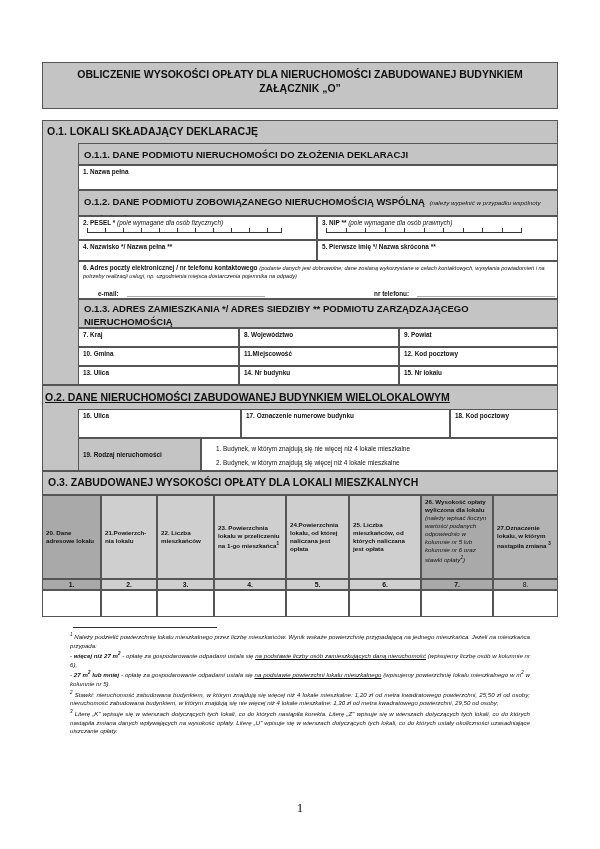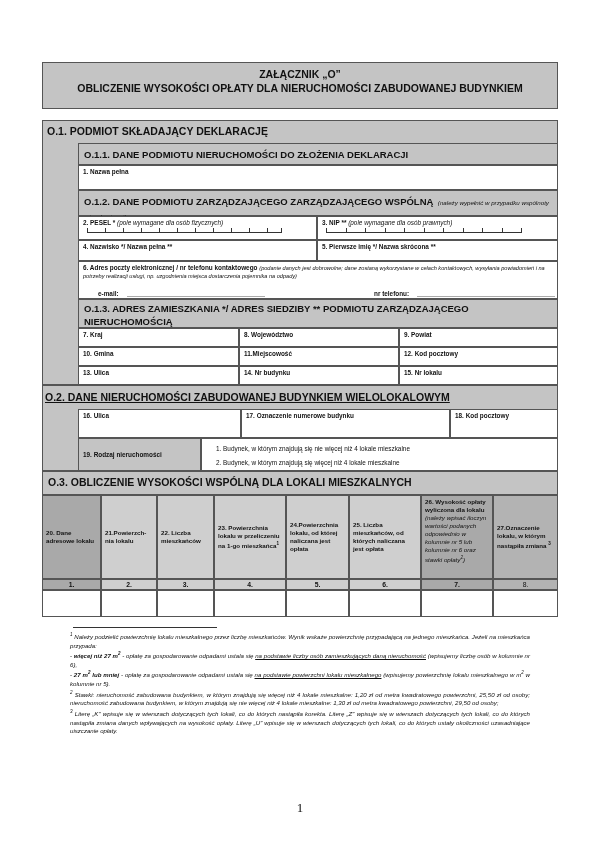--- a/index.html
+++ b/index.html
@@ -28,34 +28,34 @@
   .fn { font-style: italic; font-size: 6.1px; line-height: 8.6px; text-align: justify; }
   .fn b { font-weight: bold; }
   .fn u { text-decoration: underline; }
   sup { font-size: 4.5px; }
   .line { position: absolute; height: 1px; background: #aaa; }
 </style>
 </head>
 <body>
 
 <div class="abs gray bd title" style="left:42px; top:62px; width:516px; height:47px;">
+  <div>OBLICZENIE WYSOKOŚCI OPŁATY DLA NIERUCHOMOŚCI ZABUDOWANEJ BUDYNKIEM</div>
   <div>ZAŁĄCZNIK „O”</div>
-  <div>OBLICZENIE WYSOKOŚCI OPŁATY DLA NIERUCHOMOŚCI ZABUDOWANEJ BUDYNKIEM</div>
 </div>
 
 <div class="abs gray bd" style="left:42px; top:120px; width:516px; height:265px;"></div>
-<div class="abs sec" style="left:42px; top:121px; width:516px; height:22px;">O.1. PODMIOT SKŁADAJĄCY DEKLARACJĘ</div>
+<div class="abs sec" style="left:42px; top:121px; width:516px; height:22px;">O.1. LOKALI SKŁADAJĄCY DEKLARACJĘ</div>
 
 <div class="abs gray bd subsec" style="left:78px; top:143px; width:480px; height:22px;">O.1.1. DANE PODMIOTU NIERUCHOMOŚCI DO ZŁOŻENIA DEKLARACJI</div>
 <div class="abs white bd lbl" style="left:78px; top:165px; width:480px; height:25px;">
   <span>1. Nazwa pełna</span>
 </div>
 
 <div class="abs gray bd" style="left:78px; top:190px; width:480px; height:26px; padding:3px 5px; line-height:11px;">
-  <span class="subsec" style="padding:0;">O.1.2. DANE PODMIOTU ZARZĄDZAJĄCEGO ZARZĄDZAJĄCEGO WSPÓLNĄ</span>
+  <span class="subsec" style="padding:0;">O.1.2. DANE PODMIOTU ZOBOWIĄZANEGO NIERUCHOMOŚCIĄ WSPÓLNĄ</span>
   <span class="note">(należy wypełnić w przypadku wspólnoty mieszkaniowej)</span>
 </div>
 <div class="abs white bd lbl" style="left:78px; top:216px; width:239px; height:24px;">
   <span>2. PESEL *</span>
   <span class="it">(pole wymagane dla osób fizycznych)</span>
   <div class="ticks" style="width:195px;">
     <div class="tick" style="left:0"></div>
       <div class="tick" style="left:18px"></div>
       <div class="tick" style="left:36px"></div>
     <div class="tick" style="left:54px"></div>
@@ -122,21 +122,21 @@
 <div class="abs white bd lbl" style="left:241px; top:409px; width:209px; height:29px;"><span>17. Oznaczenie numerowe budynku</span></div>
 <div class="abs white bd lbl" style="left:450px; top:409px; width:108px; height:29px;"><span>18. Kod pocztowy</span></div>
 <div class="abs gray bd lbl" style="left:78px; top:438px; width:123px; height:33px; display:flex; align-items:center;">
     <span>19. Rodzaj nieruchomości</span>
   </div>
 <div class="abs white bd" style="left:201px; top:438px; width:357px; height:33px;">
   <div class="opt" style="top:6px;">1. Budynek, w którym znajdują się nie więcej niż 4 lokale mieszkalne</div>
   <div class="opt" style="top:20px;">2. Budynek, w którym znajdują się więcej niż 4 lokale mieszkalne</div>
 </div>
 
-<div class="abs gray bd sec" style="left:42px; top:471px; width:516px; height:24px;">O.3. OBLICZENIE WYSOKOŚCI WSPÓLNĄ DLA LOKALI MIESZKALNYCH</div>
+<div class="abs gray bd sec" style="left:42px; top:471px; width:516px; height:24px;">O.3. ZABUDOWANEJ WYSOKOŚCI OPŁATY DLA LOKALI MIESZKALNYCH</div>
 
 <div class="abs bd th dark" style="left:42px; top:495px; width:59px; height:84px;">
     <span>20. Dane adresowe lokalu</span>
   </div>
 <div class="abs bd th gray2" style="left:101px; top:495px; width:56px; height:84px;">
     <span>21.Powierzch-nia lokalu</span>
   </div>
 <div class="abs bd th gray2" style="left:157px; top:495px; width:57px; height:84px;">
     <span>22. Liczba mieszkańców</span>
   </div>

